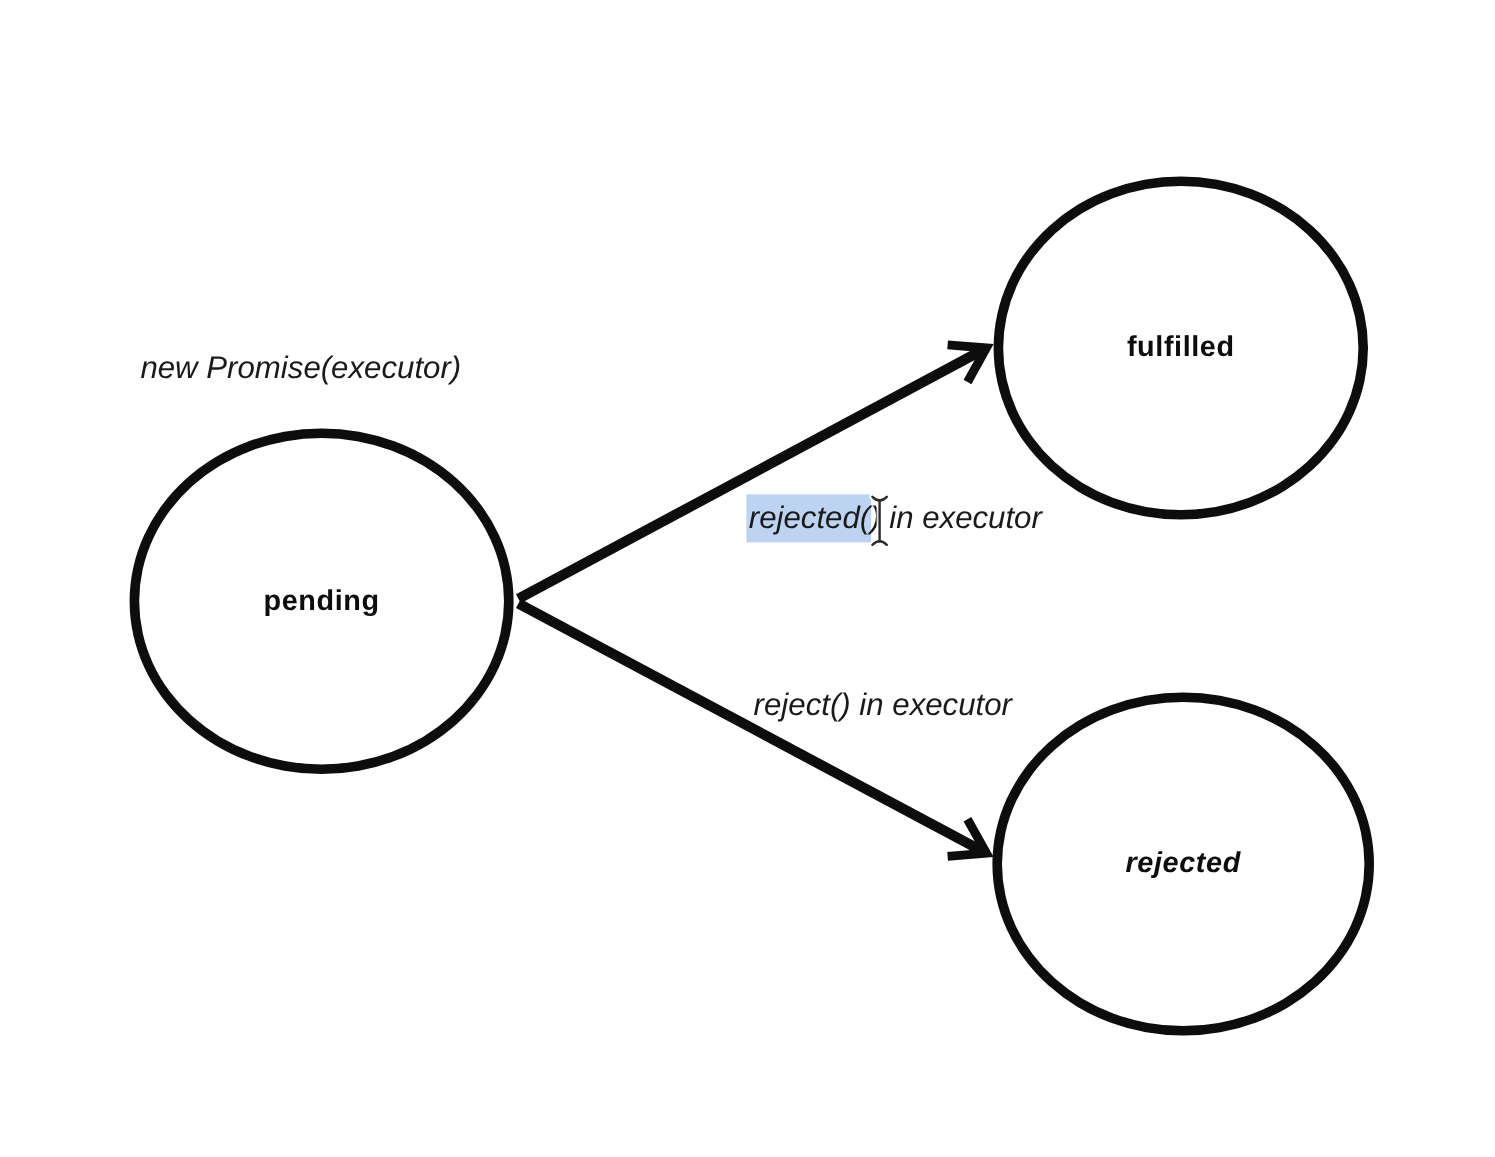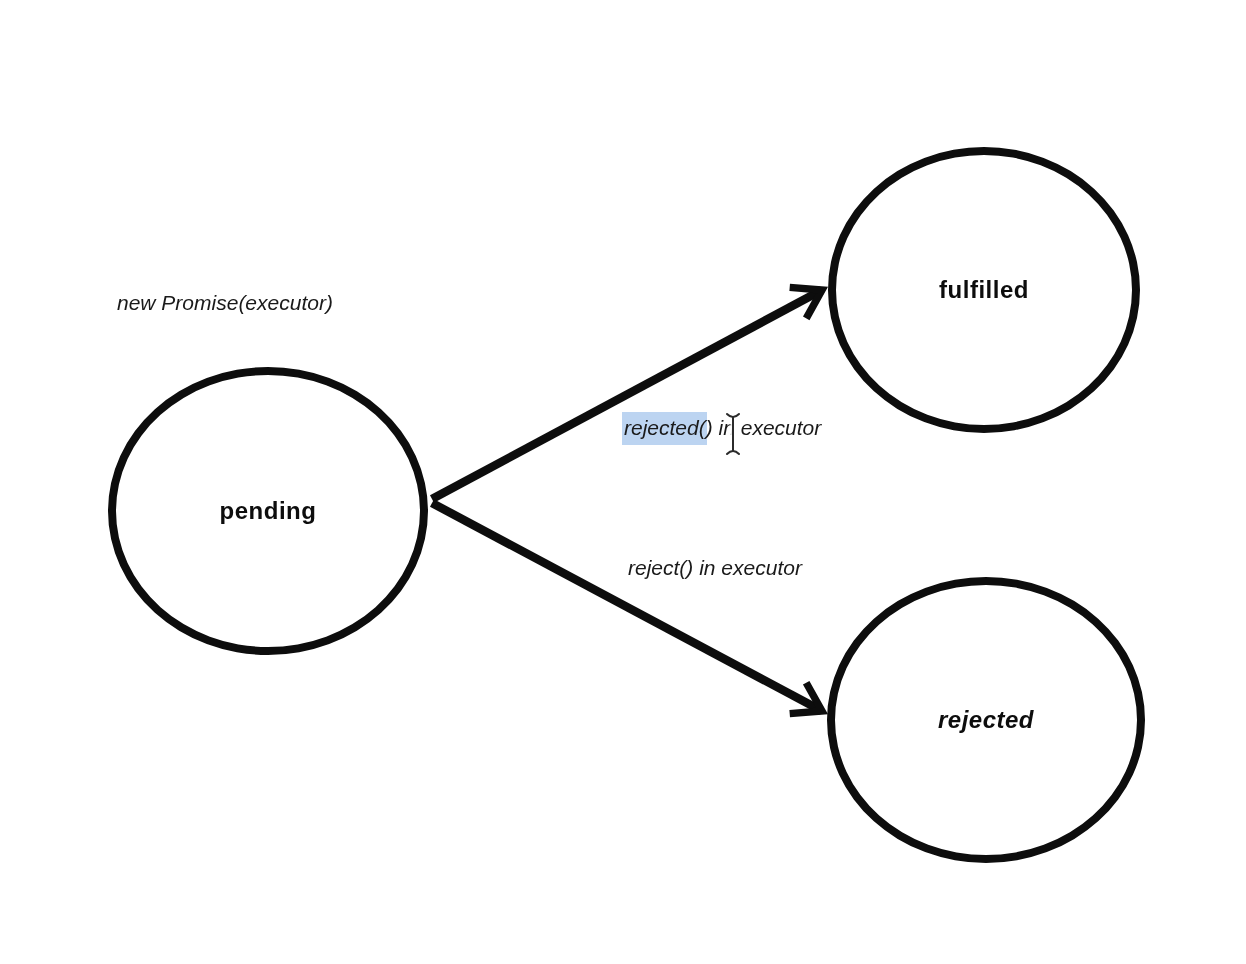--- a/index.html
+++ b/index.html
@@ -34,39 +34,39 @@
   .node{
     position:absolute;
     border:8px solid var(--stroke);
     border-radius:50%;
     background:var(--background);
     display:flex;
     align-items:center;
     justify-content:center;
     box-sizing:border-box;
   }
-  .node-pending{ left:108px; top:367px; width:320px; height:288px;justify-content:center; }
+  .node-pending{ left:108px; top:357px; width:320px; height:288px;justify-content:center; }
   .node-fulfilled{ left:828px; top:147px; width:312px; height:286px; }
   .node-rejected{ left:827px; top:577px; width:318px; height:286px;font-style:italic; }
   .node-label{
     font-weight:700;
     font-size:24px;
     letter-spacing:0.5px;
     color:var(--stroke);
   }
   .edge-label{
     position:absolute;
     font-style:italic;
-    font-size:21px;
+    font-size:26px;
     color:var(--text);
     white-space:nowrap;
   }
   .label-constructor{ left:117px; top:291px; }
   .label-resolve{ left:624px; top:416px; }
-  .label-reject{ left:628px; top:556px;text-align:center; }
+  .label-reject{ left:628px; top:572px;text-align:center; }
   .sel{
     background:var(--selection);
     padding:4px 1px 6px 2px;
     margin:-4px -1px -6px -2px;
   }
   .cursor{
     position:absolute;
     left:722px; top:410px;
     width:22px; height:48px;
     pointer-events:none;

